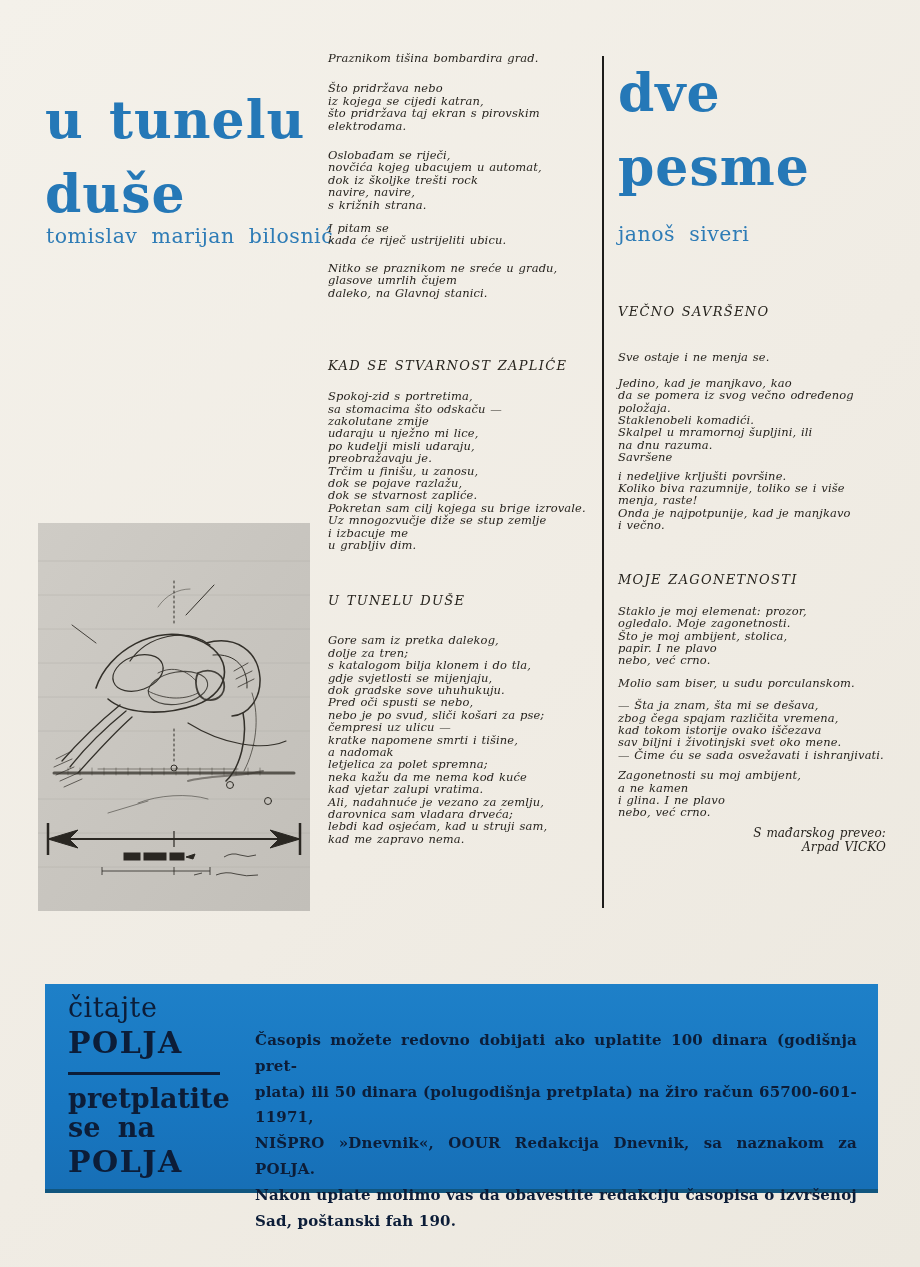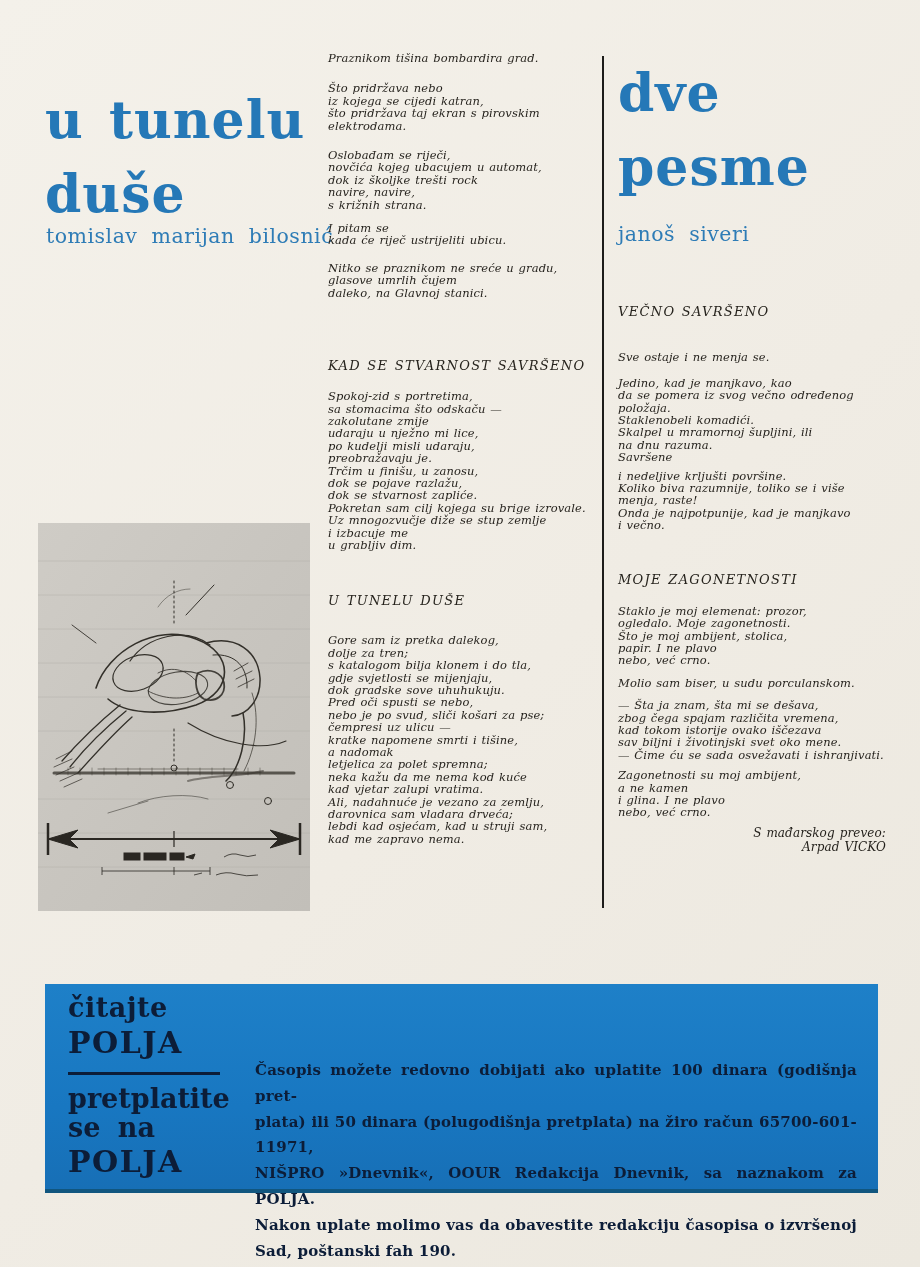--- a/index.html
+++ b/index.html
@@ -30,26 +30,26 @@
   
   .sketch{position:absolute;left:38px;top:523px;width:272px;height:388px;margin:0;
     box-shadow:inset 0 0 14px rgba(90,88,82,.35);}
   .sketch svg{display:block;}
 
   
   .banner{position:absolute;left:45px;top:984px;width:833px;height:205px;
     background:linear-gradient(180deg,#1e80c8 0%,#1877c1 60%,#176fb6 100%);
     border-bottom:4px solid #11567f;color:#0c1d38;}
   .banner .cta{position:absolute;left:23px;top:10px;line-height:1;}
-  .cta .cta-small{font-size:27px;font-weight:700;letter-spacing:.5px;}
+  .cta .cta-small{font-size:27px;font-weight:400;letter-spacing:.5px;}
   .cta .cta-big{font-size:30px;font-weight:600;letter-spacing:1.5px;margin-top:7px;}
   .cta-rule{width:152px;height:3px;background:#0c1d38;margin:14px 0 10px 0;}
   .cta .cta-mid{font-size:27px;font-weight:600;margin-top:2px;word-spacing:8px;}
   .sub-par{position:absolute;left:210px;top:44px;width:602px;
-    font-weight:700;font-size:15px;line-height:25.8px;letter-spacing:.2px;margin-top:30px;}
+    font-weight:700;font-size:15px;line-height:25.8px;letter-spacing:.2px;}
   .sub-par .line{text-align:justify;text-align-last:justify;}
   .sub-par .line:last-child{text-align-last:left;}
 </style>
 </head>
 <body>
 
 <div class="page">
 
   <h1 class="big-title" style="left:45px;top:48px;">
     <div class="title-line">u tunelu</div>
@@ -68,21 +68,21 @@
     <div class="stanza" style="margin-bottom:11px;">Oslobađam se riječi,
 novčića kojeg ubacujem u automat,
 dok iz školjke trešti rock
 navire, navire,
 s križnih strana.</div>
     <div class="stanza" style="margin-bottom:15px;">I pitam se
 kada će riječ ustrijeliti ubicu.</div>
     <div class="stanza" style="margin-bottom:59px;">Nitko se praznikom ne sreće u gradu,
 glasove umrlih čujem
 daleko, na Glavnoj stanici.</div>
-    <div class="sect-heading" style="margin-bottom:16px;">KAD SE STVARNOST SAVRŠENO</div>
+    <div class="sect-heading" style="margin-bottom:16px;">KAD SE STVARNOST ZAPLIĆE</div>
     <div class="stanza" style="margin-bottom:42px;">Spokoj-zid s portretima,
 sa stomacima što odskaču —
 zakolutane zmije
 udaraju u nježno mi lice,
 po kudelji misli udaraju,
 preobražavaju je.
 Trčim u finišu, u zanosu,
 dok se pojave razlažu,
 dok se stvarnost zapliće.
 Pokretan sam cilj kojega su brige izrovale.

